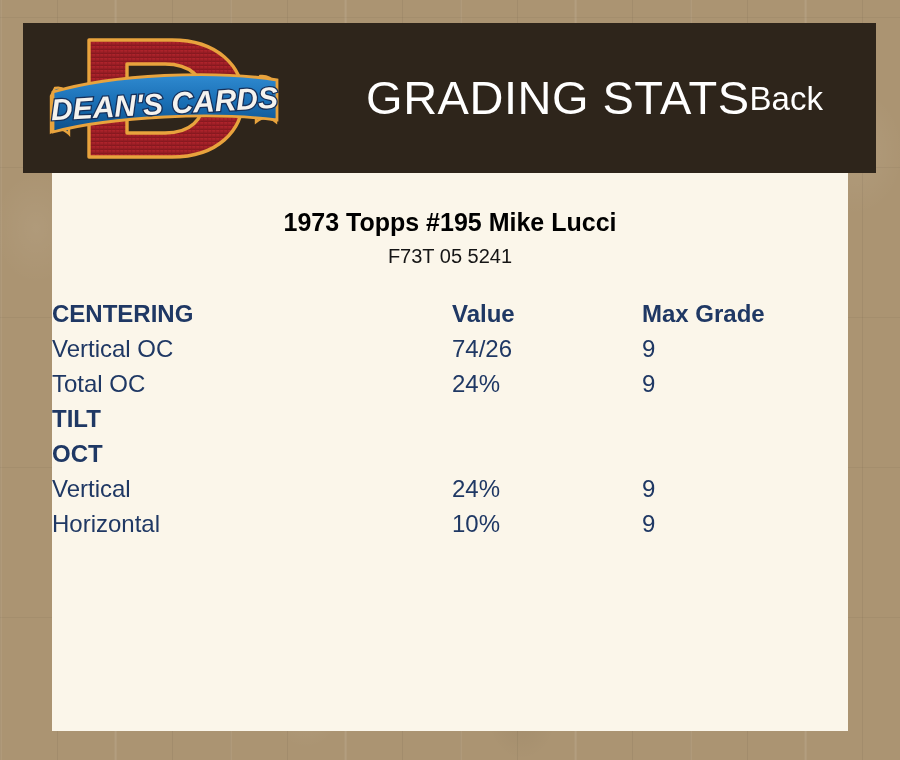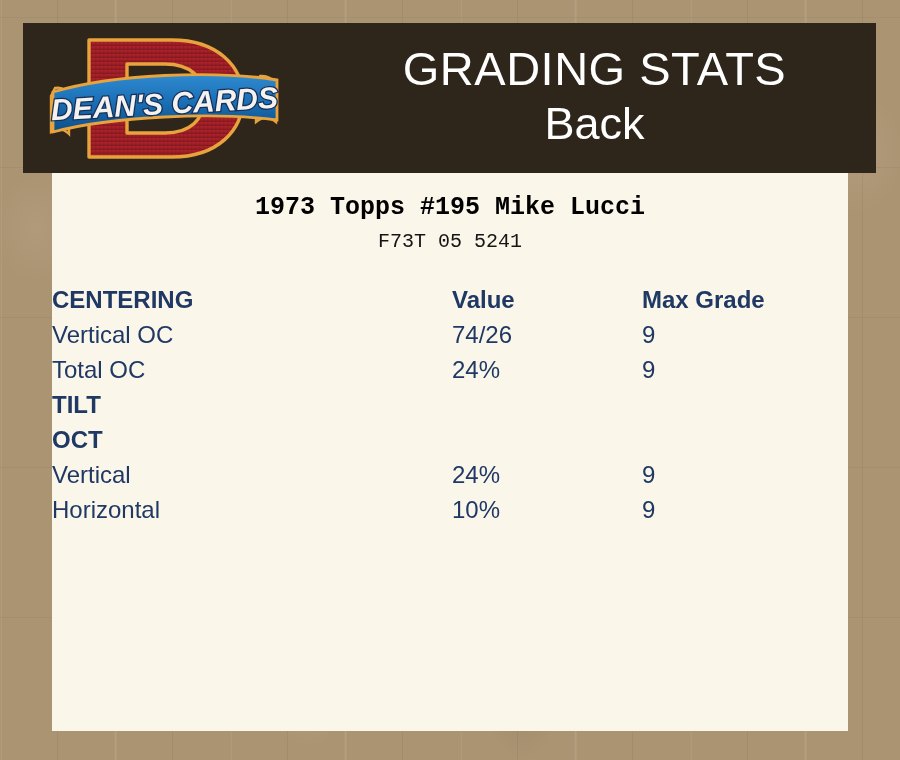--- a/index.html
+++ b/index.html
@@ -73,54 +73,52 @@
   #logo svg { display: block; }
 
   
   #header-titles {
     position: absolute;
     left: 290px;
     top: 0;
     width: 563px;
     height: 150px;
     display: flex;
-    flex-direction: column;
     align-items: center;
     justify-content: center;
   }
   #header-title {
     color: #ffffff;
     font-size: 47px;
     line-height: 1.06;
     letter-spacing: 0.5px;
     white-space: nowrap;
   }
   #header-subtitle {
     color: #ffffff;
-    font-size: 45px;
+    font-size: 33px;
     line-height: 1.25;
     margin-top: 2px;
     white-space: nowrap;
   }
 
   
   #content-panel {
     position: absolute;
     left: 52px;
     top: 173px;
     width: 796px;
     height: 558px;
     background: #fbf6ea;
   }
 
   
   #card-info {
     text-align: center;
-    padding-top: 20px;
-    font-family: Liberation Mono, monospace;
+    padding-top: 34px;
   }
   #card-title {
     color: #000000;
     font-size: 25px;
     font-weight: bold;
     line-height: 1.2;
   }
   #card-serial {
     color: #151515;
     font-size: 20px;

